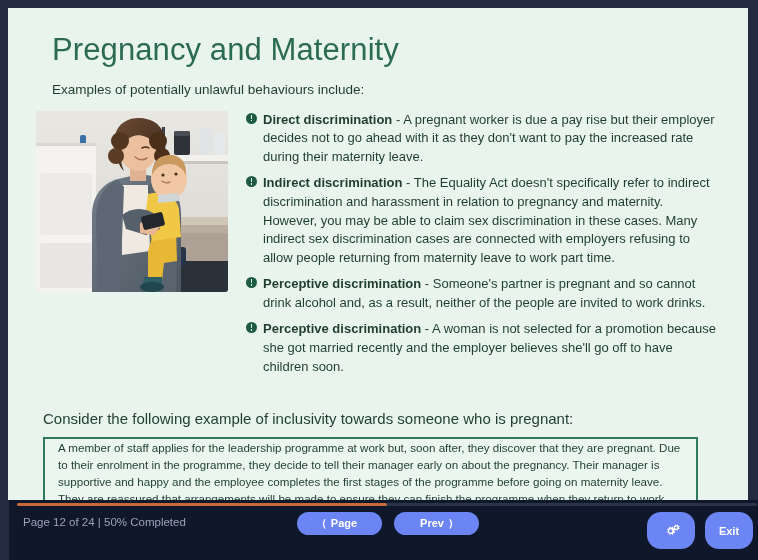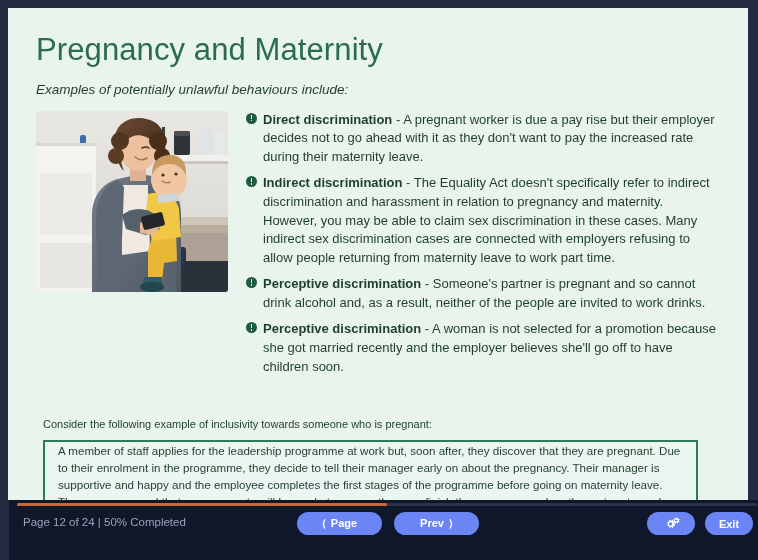--- a/index.html
+++ b/index.html
@@ -37,29 +37,28 @@
 
   .slide-inner {
     padding: 24px 28px 0 28px;
   }
 
   .page-title {
     font-size: 31px;
     line-height: 1.15;
     font-weight: normal;
     color: #2b6b4f;
-    margin: 0 0 14px 0;
+    margin: 0 0 14px 16px;
     letter-spacing: 0.1px;
   }
 
   .intro-line {
     font-size: 13.5px;
     color: #1f3d30;
-    margin: 0 0 14px 0;
-    font-style: italic;
+    margin: 0 0 14px 16px;
   }
 
   
   .top-section {
     display: flex;
     align-items: flex-start;
     gap: 18px;
   }
 
   .photo-wrap {
@@ -81,21 +80,21 @@
   }
 
   .bullet-item {
     position: relative;
     padding-left: 17px;
     margin-bottom: 8px;
     font-size: 13px;
     line-height: 1.43;
     color: #1f3d30;
   }
-  .bullet-item:last-child { margin-bottom: 16px; }
+  .bullet-item:last-child { margin-bottom: 8px; }
 
   .bullet-icon {
     position: absolute;
     left: 0;
     top: 2px;
     width: 11px;
     height: 11px;
     border-radius: 50%;
     background: #1d5c43;
     display: block;
@@ -119,21 +118,21 @@
     background: #e8f4ec;
   }
 
   .bullet-term {
     font-weight: bold;
     color: #1f3d30;
   }
 
   
   .consider-line {
-    font-size: 11px;
+    font-size: 15px;
     color: #1f3d30;
     margin: 26px 0 10px 7px;
   }
 
   .scenario-box {
     margin-left: 7px;
     margin-right: 22px;
     border: 2px solid #2f7a5c;
     background: #eaf6ef;
     padding: 1px 13px 13px 13px;
@@ -219,21 +218,21 @@
     right: 14px;
     top: 12px;
     display: flex;
     gap: 10px;
   }
 
   .icon-btn {
     background: #6b85f5;
     border: none;
     border-radius: 14px;
-    height: 23px;
+    height: 37px;
     width: 48px;
     display: inline-flex;
     align-items: center;
     justify-content: center;
     cursor: pointer;
     padding: 0;
   }
   .icon-btn svg { display: block; }
 
   .exit-btn {

